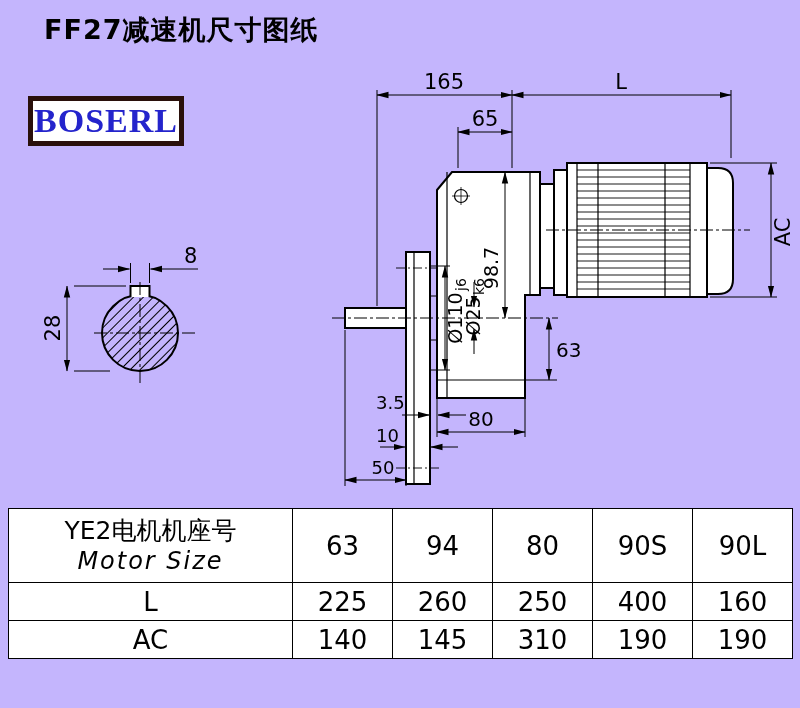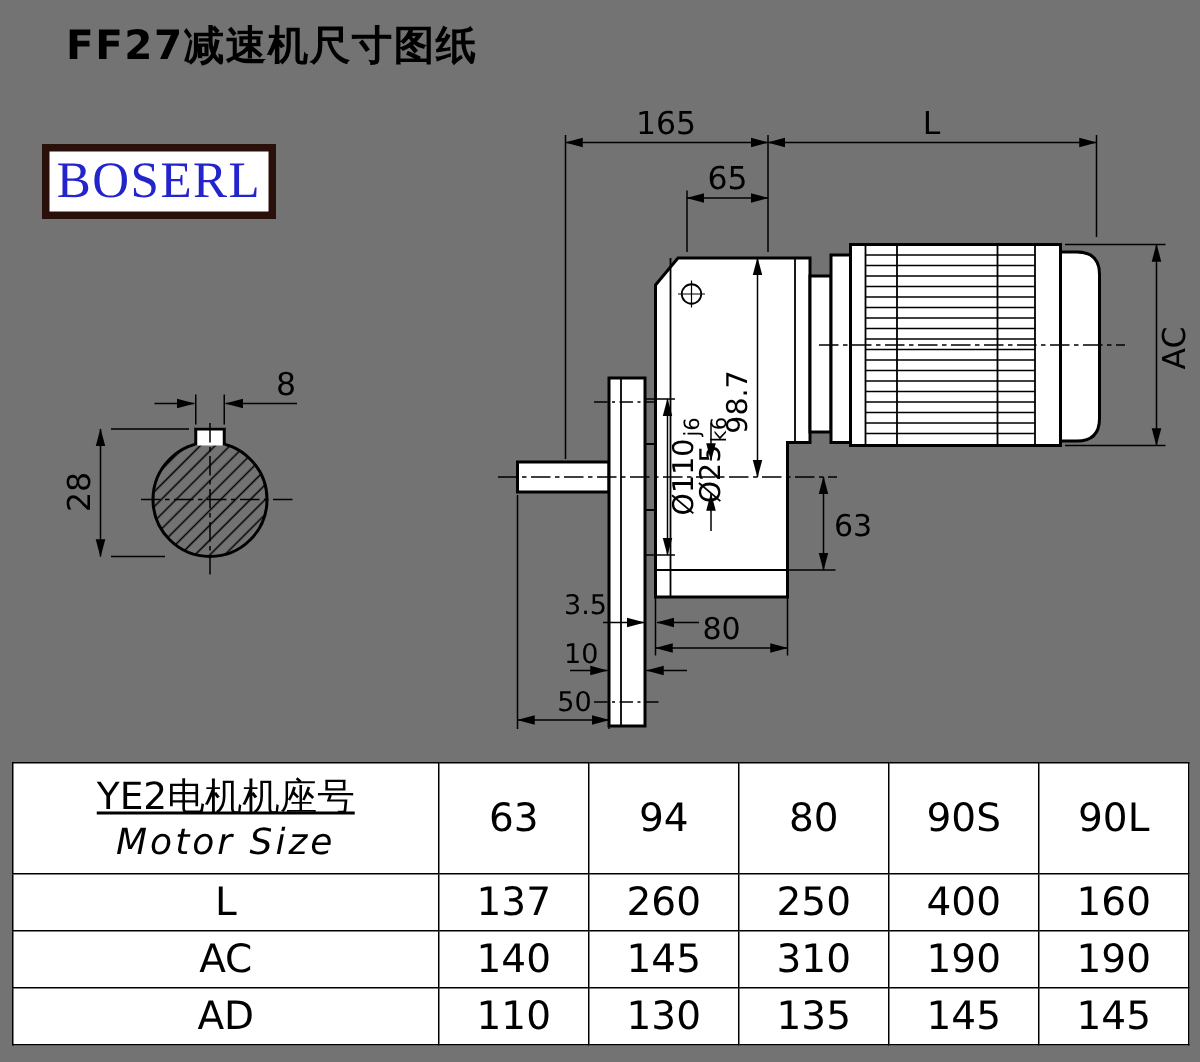--- a/index.html
+++ b/index.html
@@ -1,24 +1,24 @@
 <!DOCTYPE html>
 <html><head>
 <meta charset="utf-8">
 <style>
   * { margin:0; padding:0; box-sizing:border-box; }
   html,body { background:#ffffff; }
   body { width:800px; height:708px; font-family:"DejaVu Sans",sans-serif; }
-  .page { position:relative; width:800px; height:708px; background:#737373; overflow:hidden; }
+  .page { position:relative; width:800px; height:708px; background:#c4b5fd; overflow:hidden; }
 
   .title { position:absolute; left:44px; top:12px; font-size:27px; font-weight:bold; letter-spacing:1px; color:#000; }
 
   .logo { position:absolute; left:28px; top:96px; width:156px; height:50px; border:5px solid #2a100b;
           display:flex; align-items:center; justify-content:center; background:#fff; }
-  .logo span { font-family:"Liberation Serif",serif; font-size:34px; font-weight:400; color:#2424cc; letter-spacing:1px; }
+  .logo span { font-family:"Liberation Serif",serif; font-size:34px; font-weight:700; color:#2424cc; letter-spacing:1px; }
 
   svg.drawing { position:absolute; left:0; top:0; }
 
   
   .ol   { fill:#ffffff; stroke:#000; stroke-width:2; }
   .oln  { fill:none;    stroke:#000; stroke-width:2; }
   .thin { fill:none;    stroke:#000; stroke-width:1.2; }
   .hair { fill:none;    stroke:#000; stroke-width:0.8; }
   .dim  { fill:none;    stroke:#000; stroke-width:1; }
   .cl   { fill:none;    stroke:#000; stroke-width:1;   stroke-dasharray:13 3 3 3; }
@@ -28,21 +28,21 @@
   .dt  { font-size:21px; }
   .dtm { font-size:19px; }
   .dts { font-size:18px; }
   .dt20{ font-size:20px; }
   .dsub{ font-size:14px; }
 
   
   .dims-table { position:absolute; left:8px; top:508px; width:784px; border-collapse:collapse; table-layout:fixed; background:#fff; }
   .dims-table td { border:1.6px solid #000; text-align:center; vertical-align:middle; color:#000; font-size:26px; height:38px; }
   .dims-table tr.header-row td { height:74px; }
-  .hdr-zh { font-size:25px; line-height:1.25;text-decoration:underline; }
+  .hdr-zh { font-size:25px; line-height:1.25; }
   .hdr-en { font-size:24px; line-height:1.25; letter-spacing:2px;font-style:italic; }
 </style>
 </head>
 <body>
 
 <div class="page">
 
   <h1 class="title">FF27减速机尺寸图纸</h1>
 
   <div class="logo">
@@ -205,38 +205,30 @@
           <div class="hdr-en">Motor Size</div>
         </td>
         <td>63</td>
         <td>94</td>
         <td>80</td>
         <td>90S</td>
         <td>90L</td>
       </tr>
       <tr>
         <td>L</td>
-        <td>137</td>
+        <td>225</td>
         <td>260</td>
         <td>250</td>
         <td>400</td>
         <td>160</td>
       </tr>
       <tr>
         <td>AC</td>
         <td>140</td>
         <td>145</td>
         <td>310</td>
         <td>190</td>
         <td>190</td>
       </tr>
-      <tr>
-        <td>AD</td>
-        <td>110</td>
-        <td>130</td>
-        <td>135</td>
-        <td>145</td>
-        <td>145</td>
-      </tr>
     </tbody>
   </table>
 
 </div>
 
 </body></html>

